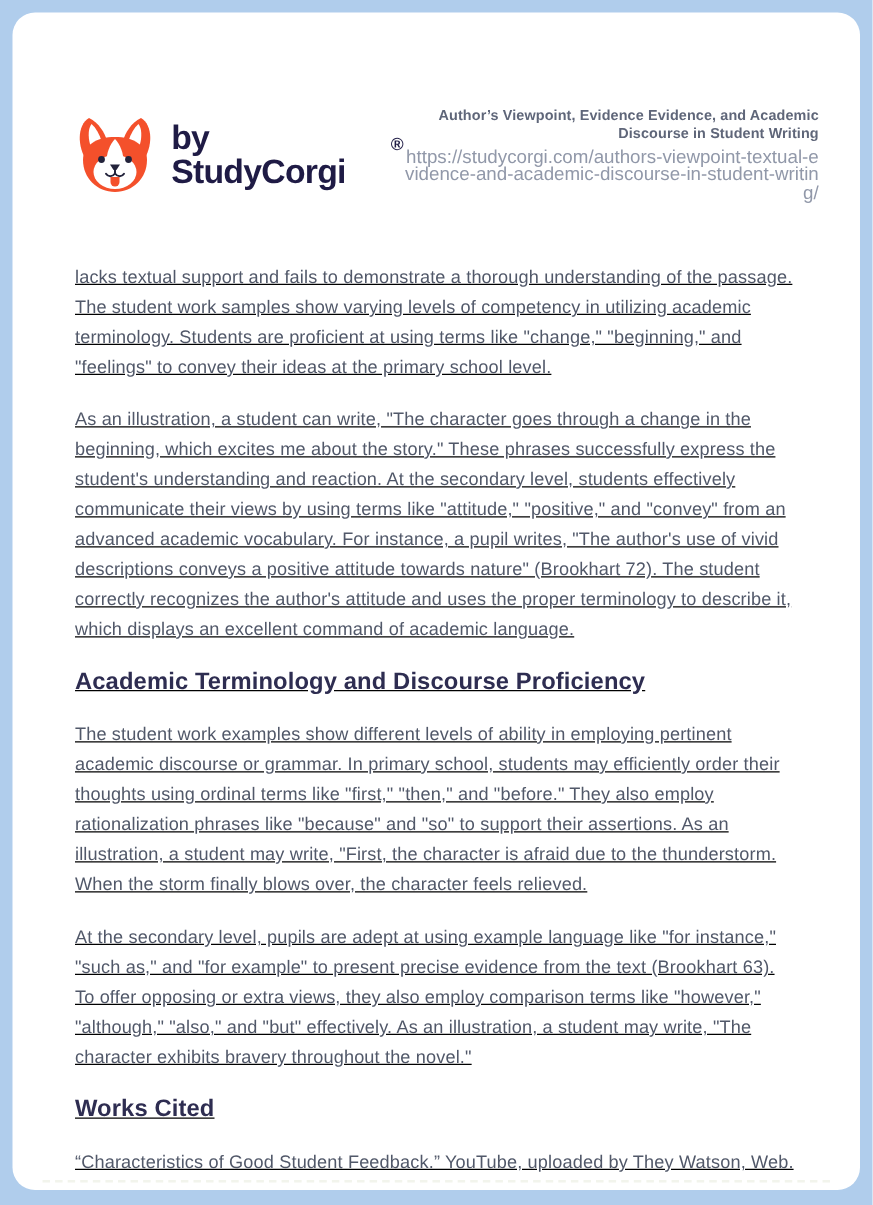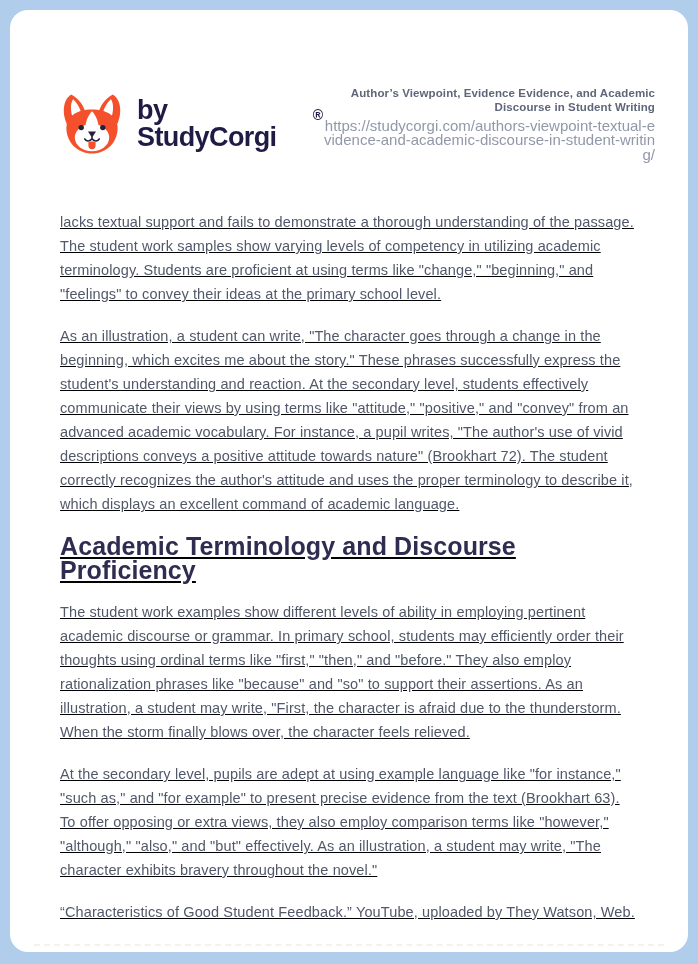--- a/index.html
+++ b/index.html
@@ -72,21 +72,21 @@
   .article{padding:0 50px;text-decoration:underline;}
   .article p{
     margin:0 0 18px;
     font-size:14.5px;
     line-height:24px;
     letter-spacing:0.12px;
     color:var(--body-text);
   }
   .article h2{
     margin:16px 0 18px;
-    font-size:25px;
+    font-size:19px;
     line-height:24px;
     font-weight:800;
     letter-spacing:0.1px;
     color:var(--heading-navy);
   }
   .perforation{
     position:absolute;
     left:24px;right:24px;bottom:6px;
     border-top:2px dashed #F2F4EC;
   }
@@ -129,17 +129,18 @@
   </div>
 
   <div class="article">
     <p>lacks textual support and fails to demonstrate a thorough understanding of the passage. The student work samples show varying levels of competency in utilizing academic terminology. Students are proficient at using terms like "change," "beginning," and "feelings" to convey their ideas at the primary school level.</p>
     <p>As an illustration, a student can write, "The character goes through a change in the beginning, which excites me about the story." These phrases successfully express the student's understanding and reaction. At the secondary level, students effectively communicate their views by using terms like "attitude," "positive," and "convey" from an advanced academic vocabulary. For instance, a pupil writes, "The author's use of vivid descriptions conveys a positive attitude towards nature" (Brookhart 72). The student correctly recognizes the author's attitude and uses the proper terminology to describe it, which displays an excellent command of academic language.</p>
 
     <h2>Academic Terminology and Discourse Proficiency</h2>
     <p>The student work examples show different levels of ability in employing pertinent academic discourse or grammar. In primary school, students may efficiently order their thoughts using ordinal terms like "first," "then," and "before." They also employ rationalization phrases like "because" and "so" to support their assertions. As an illustration, a student may write, "First, the character is afraid due to the thunderstorm. When the storm finally blows over, the character feels relieved.</p>
     <p>At the secondary level, pupils are adept at using example language like "for instance," "such as," and "for example" to present precise evidence from the text (Brookhart 63). To offer opposing or extra views, they also employ comparison terms like "however," "although," "also," and "but" effectively. As an illustration, a student may write, "The character exhibits bravery throughout the novel."</p>
 
+    <h2>Works Cited</h2>
     <p>“Characteristics of Good Student Feedback.” YouTube, uploaded by They Watson, Web.</p>
   </div>
 
   <div class="perforation"></div>
 </div>
 
 </body></html>

